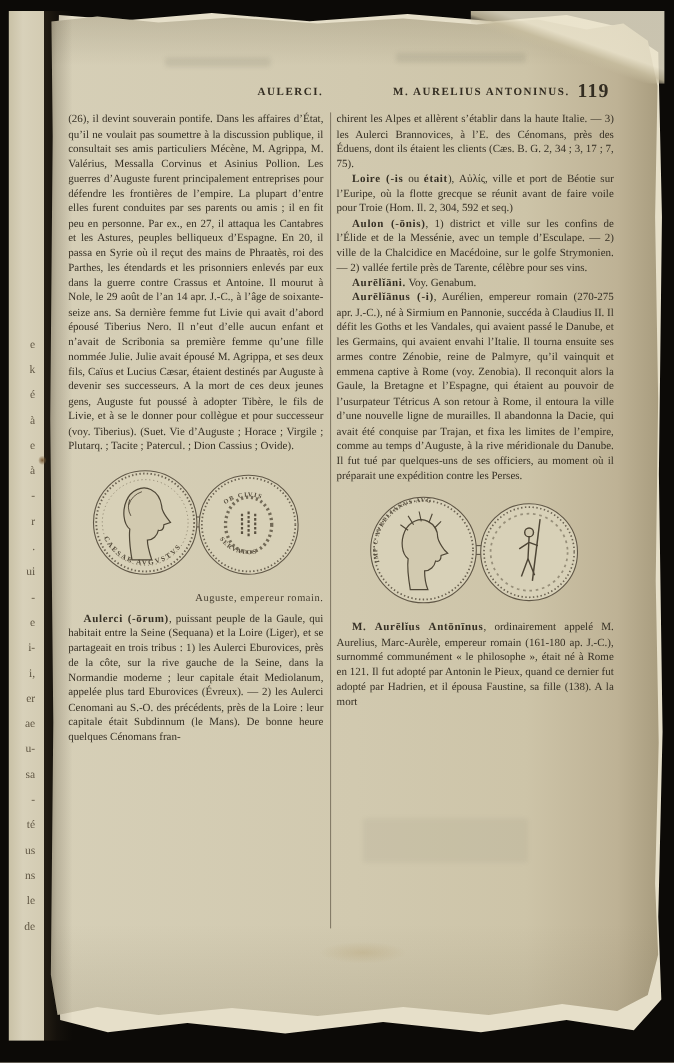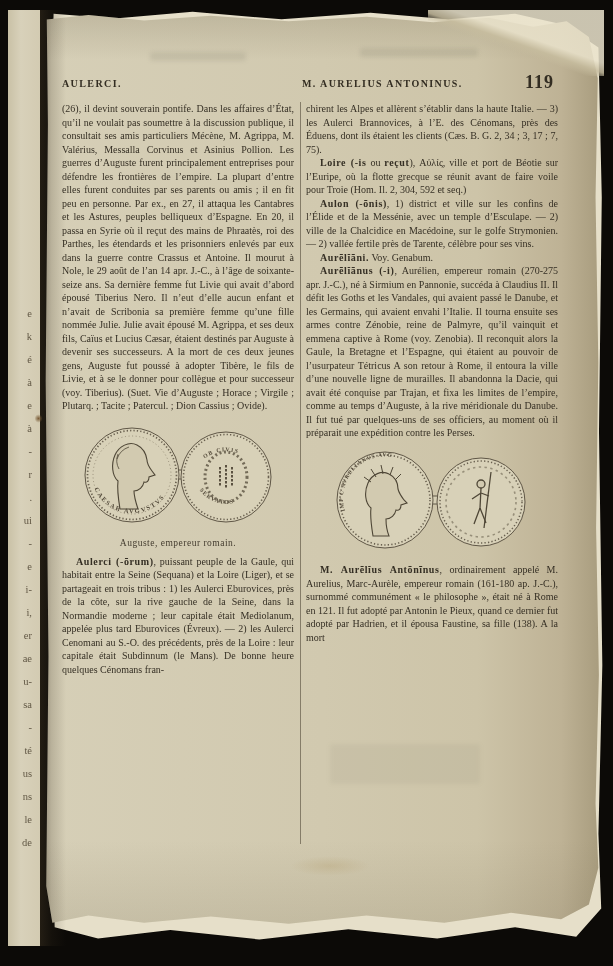--- a/index.html
+++ b/index.html
@@ -49,21 +49,21 @@
   .ghost{position:absolute;background:rgba(98,102,82,.13);filter:blur(2px);border-radius:3px;z-index:5;pointer-events:none;}
   .ghost-l{left:150px;top:52px;width:96px;height:9px;}
   .ghost-r{left:360px;top:48px;width:118px;height:9px;}
   .ghost-b{left:330px;top:744px;width:150px;height:40px;background:rgba(98,102,82,.07);}
   .stain-dot{position:absolute;left:35px;top:414px;width:7px;height:9px;border-radius:50%;z-index:6;
     background:radial-gradient(circle,#7a5c37 0%,rgba(122,92,55,0) 75%);}
   .stain-fox{position:absolute;left:290px;top:856px;width:80px;height:20px;border-radius:50%;z-index:6;
     background:radial-gradient(ellipse,rgba(176,152,100,.28),rgba(176,152,100,0) 70%);}
 
   
-  .rh{position:absolute;color:#332d22;font-weight:700;font-size:10px;letter-spacing:1.4px;text-align:left;}
+  .rh{position:absolute;color:#332d22;font-weight:700;font-size:10px;letter-spacing:1.4px;text-align:right;}
   .rh-left{left:18px;top:64px;width:232px;}
   .rh-right{left:258px;top:64px;width:216px;}
   .pagenum{position:absolute;right:46px;top:58px;font-size:18px;font-weight:700;color:#332d22;letter-spacing:1px;}
 
   
   .text-block{
     position:absolute;left:18px;top:88px;width:497px;height:832px;
     display:flex;overflow:hidden;color:#352f24;
   }
   .col{font-size:10px;line-height:13.5px;}
@@ -72,21 +72,21 @@
   .col-divider{width:1px;height:742px;background:rgba(70,60,45,.55);margin:0 5px 0 6px;flex:none;}
   .para{margin:0;text-align:justify;}
   .indent{text-indent:14px;}
   .seg-hw{font-weight:700;letter-spacing:.6px;}
   .seg-i{}
 
   
   .coin-fig{margin:6px 0 4px;text-align:center;}
   .coin-fig svg{display:inline-block;}
   .coin-caption{
-    font-size:9.5px;letter-spacing:.5px;color:#443c2f;margin-top:1px;text-align:center;
+    font-size:9.5px;letter-spacing:.5px;color:#443c2f;margin-top:1px;text-align:right;
   }
 </style>
 </head>
 <body>
 
 <div class="screen">
 
   <div class="prev-edge">
     <div class="fragments">
         <span class="frag">e</span>
@@ -160,21 +160,21 @@
         </text>
       </g>
     </svg>
     <figcaption class="coin-caption">Auguste, empereur romain.</figcaption>
   </figure>
 <p class="para indent"><span class="seg-hw">Aulerci (-ōrum)</span><span>, puissant peuple de la Gaule, qui habitait entre la Seine (</span><span class="seg-i">Sequana</span><span>) et la Loire (</span><span class="seg-i">Liger</span><span>), et se partageait en trois tribus : 1) les </span><span class="seg-i">Aulerci Eburovices</span><span>, près de la côte, sur la rive gauche de la Seine, dans la Normandie moderne ; leur capitale était </span><span class="seg-i">Mediolanum</span><span>, appelée plus tard </span><span class="seg-i">Eburovices</span><span> (Évreux). — 2) les </span><span class="seg-i">Aulerci Cenomani</span><span> au S.-O. des précédents, près de la Loire : leur capitale était </span><span class="seg-i">Subdinnum</span><span> (le Mans). De bonne heure quelques Cénomans fran-</span></p>
         </div>
       <div class="col-divider"></div>
       <div class="col col-right">
           <p class="para"><span>chirent les Alpes et allèrent s’établir dans la haute Italie. — 3) les </span><span class="seg-i">Aulerci Brannovices</span><span>, à l’E. des Cénomans, près des Éduens, dont ils étaient les clients (Cæs. </span><span class="seg-i">B. G.</span><span> 2, 34 ; 3, 17 ; 7, 75).</span></p>
-          <p class="para indent"><span class="seg-hw">Loire (-is</span><span> ou </span><span class="seg-hw">reçut</span><span>), Αὐλίς, ville et port de Béotie sur l’Euripe, où la flotte grecque se réunit avant de faire voile pour Troie (Hom. </span><span class="seg-i">Il.</span><span> 2, 304, 592 et seq.)</span></p>
+          <p class="para indent"><span class="seg-hw">Loire (-is</span><span> ou </span><span class="seg-hw">était</span><span>), Αὐλίς, ville et port de Béotie sur l’Euripe, où la flotte grecque se réunit avant de faire voile pour Troie (Hom. </span><span class="seg-i">Il.</span><span> 2, 304, 592 et seq.)</span></p>
           <p class="para indent"><span class="seg-hw">Aulon (-ōnis)</span><span>, 1) district et ville sur les confins de l’Élide et de la Messénie, avec un temple d’Esculape. — 2) ville de la </span><span class="seg-i">Chalcidice</span><span> en Macédoine, sur le golfe Strymonien. — 2) vallée fertile près de Tarente, célèbre pour ses vins.</span></p>
           <p class="para indent"><span class="seg-hw">Aurēlĭāni.</span><span> Voy. </span><span class="seg-i">Genabum</span><span>.</span></p>
           <p class="para indent"><span class="seg-hw">Aurēlĭānus (-i)</span><span>, Aurélien, empereur romain (270-275 apr. J.-C.), né à Sirmium en Pannonie, succéda à Claudius II. Il défit les Goths et les Vandales, qui avaient passé le Danube, et les Germains, qui avaient envahi l’Italie. Il tourna ensuite ses armes contre Zénobie, reine de Palmyre, qu’il vainquit et emmena captive à Rome (voy. </span><span class="seg-i">Zenobia</span><span>). Il reconquit alors la Gaule, la Bretagne et l’Espagne, qui étaient au pouvoir de l’usurpateur Tétricus A son retour à Rome, il entoura la ville d’une nouvelle ligne de murailles. Il abandonna la Dacie, qui avait été conquise par Trajan, et fixa les limites de l’empire, comme au temps d’Auguste, à la rive méridionale du Danube. Il fut tué par quelques-uns de ses officiers, au moment où il préparait une expédition contre les Perses.</span></p>
   <figure class="coin-fig">
     <svg width="206" height="110" viewBox="0 0 206 110">
       <defs>
         <path id="cu-obv" d="M 17,68 A 42,42 0 1 1 95,68"></path>
       </defs>
       <rect x="102" y="50" width="12" height="8" fill="#d6cfb5" stroke="#5f5646" stroke-width="1"></rect>
 

